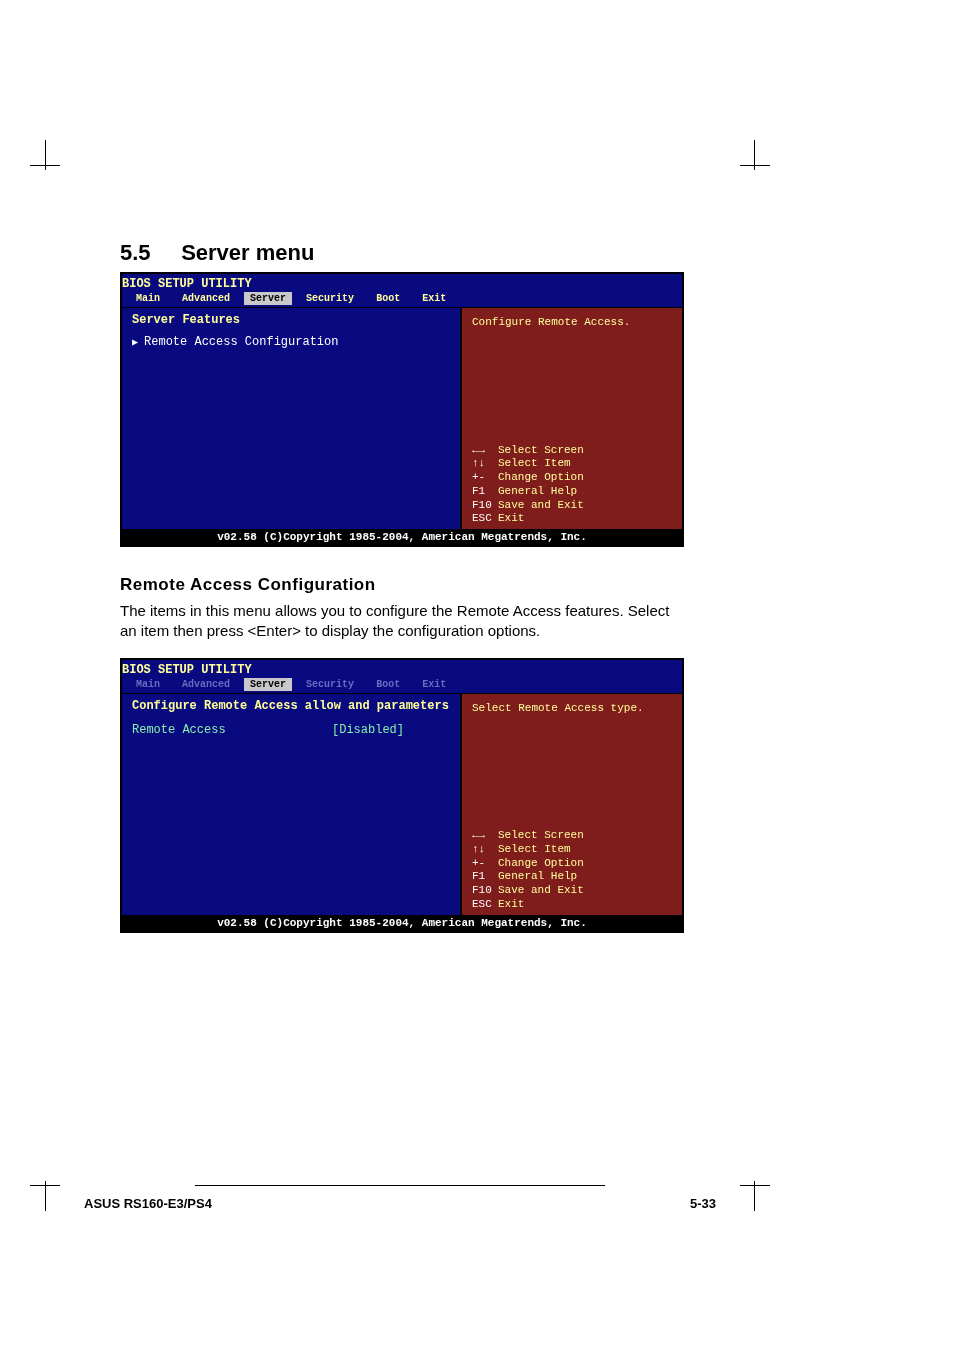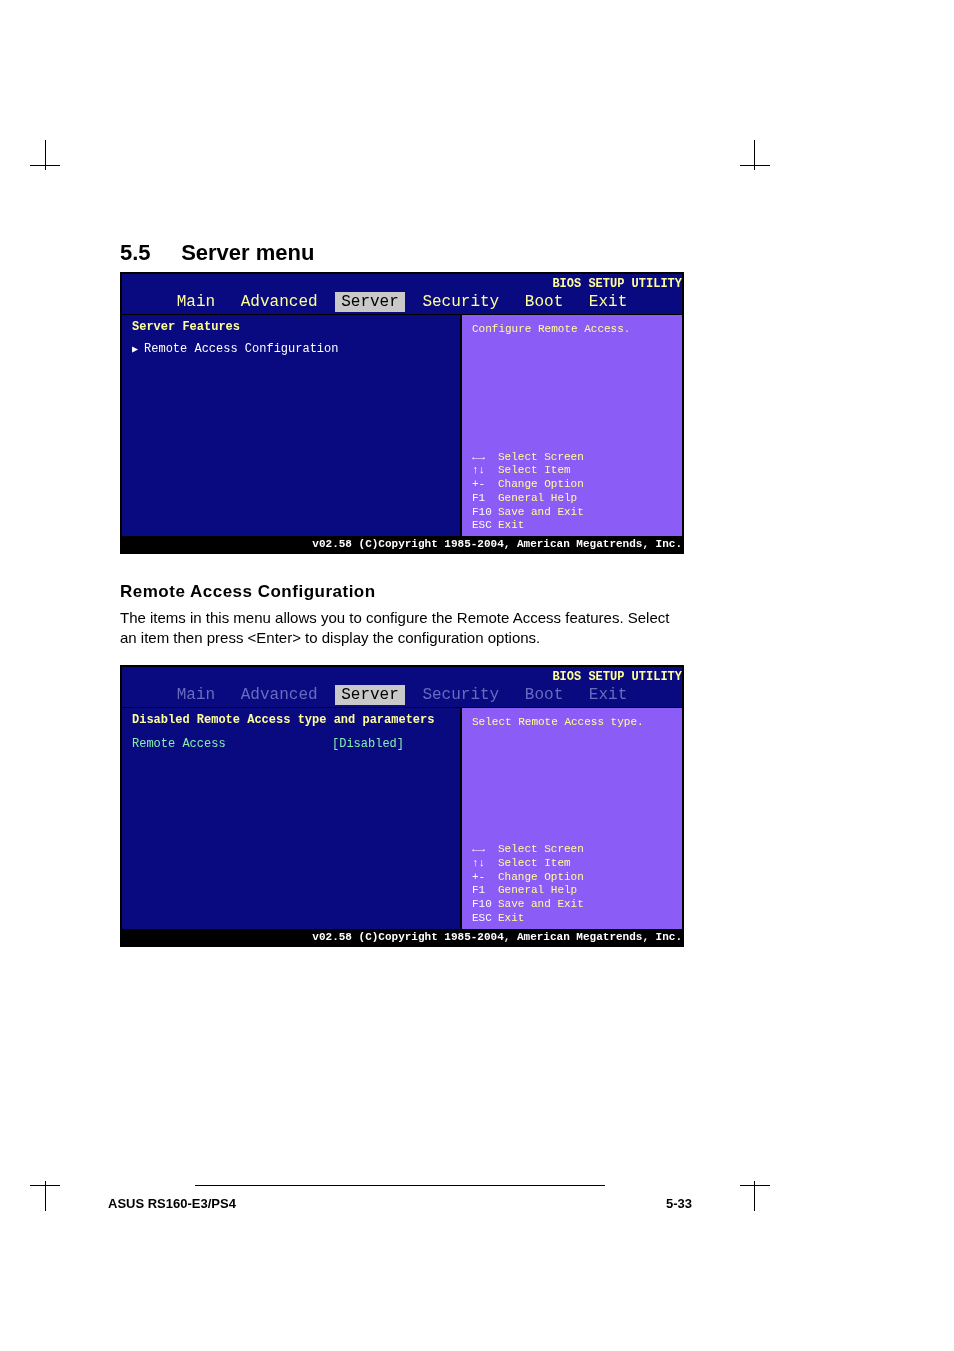--- a/index.html
+++ b/index.html
@@ -61,31 +61,30 @@
     width: 560px;
     font-family: "Courier New", monospace;
     border: 2px solid #000;
     background: #0a0a80;
     color: #fff;
     margin-bottom: 20px;
   }
   .bios .title {
     background: #0a0a80;
     color: #ffff99;
-    text-align: right;
+    text-align: left;
     font-weight: bold;
     padding-top: 3px;
     font-size: 12px;
   }
   .bios .tabs {
     background: #0a0a80;
     padding: 2px 6px 3px 6px;
-    font-size: 16px;
-    font-weight: normal;
-    text-align: center;
+    font-size: 10px;
+    font-weight: bold;
   }
   .bios .tabs span {
     color: #ffff99;
     padding: 0 8px;
   }
   .bios .tabs span.active {
     background: #c9c9c9;
     color: #000;
     padding: 1px 6px;
   }
@@ -98,21 +97,21 @@
   .bios .left-pane {
     flex: 1;
     background: #0a0a80;
     border-right: 2px solid #000;
     padding: 5px 10px;
     min-height: 205px;
     font-size: 12px;
   }
   .bios .right-pane {
     width: 200px;
-    background: #8b5cf6;
+    background: #7f1d1d;
     padding: 8px 10px;
     font-size: 11px;
     position: relative;
     min-height: 205px;
   }
   .bios .right-pane .help {
     color: #ffff99;
     white-space: pre-line;
   }
   .bios .right-pane .keys {
@@ -124,21 +123,21 @@
     line-height: 1.25;
   }
   .bios .right-pane .keys .k {
     display: inline-block;
     width: 26px;
     color: #fff;
   }
   .bios .footer {
     background: #000;
     color: #fff;
-    text-align: right;
+    text-align: center;
     font-size: 11px;
     padding: 2px 0;
     font-weight: bold;
   }
   .bios .section-title {
     color: #ffff99;
     font-weight: bold;
     margin-bottom: 8px;
   }
   .bios .item {
@@ -169,21 +168,21 @@
   }
   .page-footer .rule {
     height: 1px;
     background: #000;
     margin: 0 195px 10px 195px;
   }
   .page-footer .row {
     display: flex;
     justify-content: space-between;
     font-weight: bold;
-    padding: 0 108px;
+    padding: 0 84px;
   }
 </style>
 </head>
 <body>
 
 <div class="page">
 
   <div class="cropmark h v cm-tl"></div>
   <div class="cropmark h v cm-tr" style="transform: scaleX(-1);"></div>
   <div class="cropmark h v cm-bl" style="transform: scaleY(-1);"></div>
@@ -237,21 +236,21 @@
       <div class="tabs">
         <span class="dim">Main</span>
         <span class="dim">Advanced</span>
         <span class="active">Server</span>
         <span class="dim">Security</span>
         <span class="dim">Boot</span>
         <span class="dim">Exit</span>
       </div>
       <div class="body">
         <div class="left-pane">
-          <div class="section-title">Disabled Remote Access type and parameters</div>
+          <div class="section-title">Configure Remote Access allow and parameters</div>
           <div class="option-row">
             <span class="label">Remote Access</span>
             <span>[Disabled]</span>
           </div>
         </div>
         <div class="right-pane">
           <div class="help">Select Remote Access type.</div>
           <div class="keys">
             <div><span class="k">←→</span><span>Select Screen</span></div>
             <div><span class="k">↑↓</span><span>Select Item</span></div>

